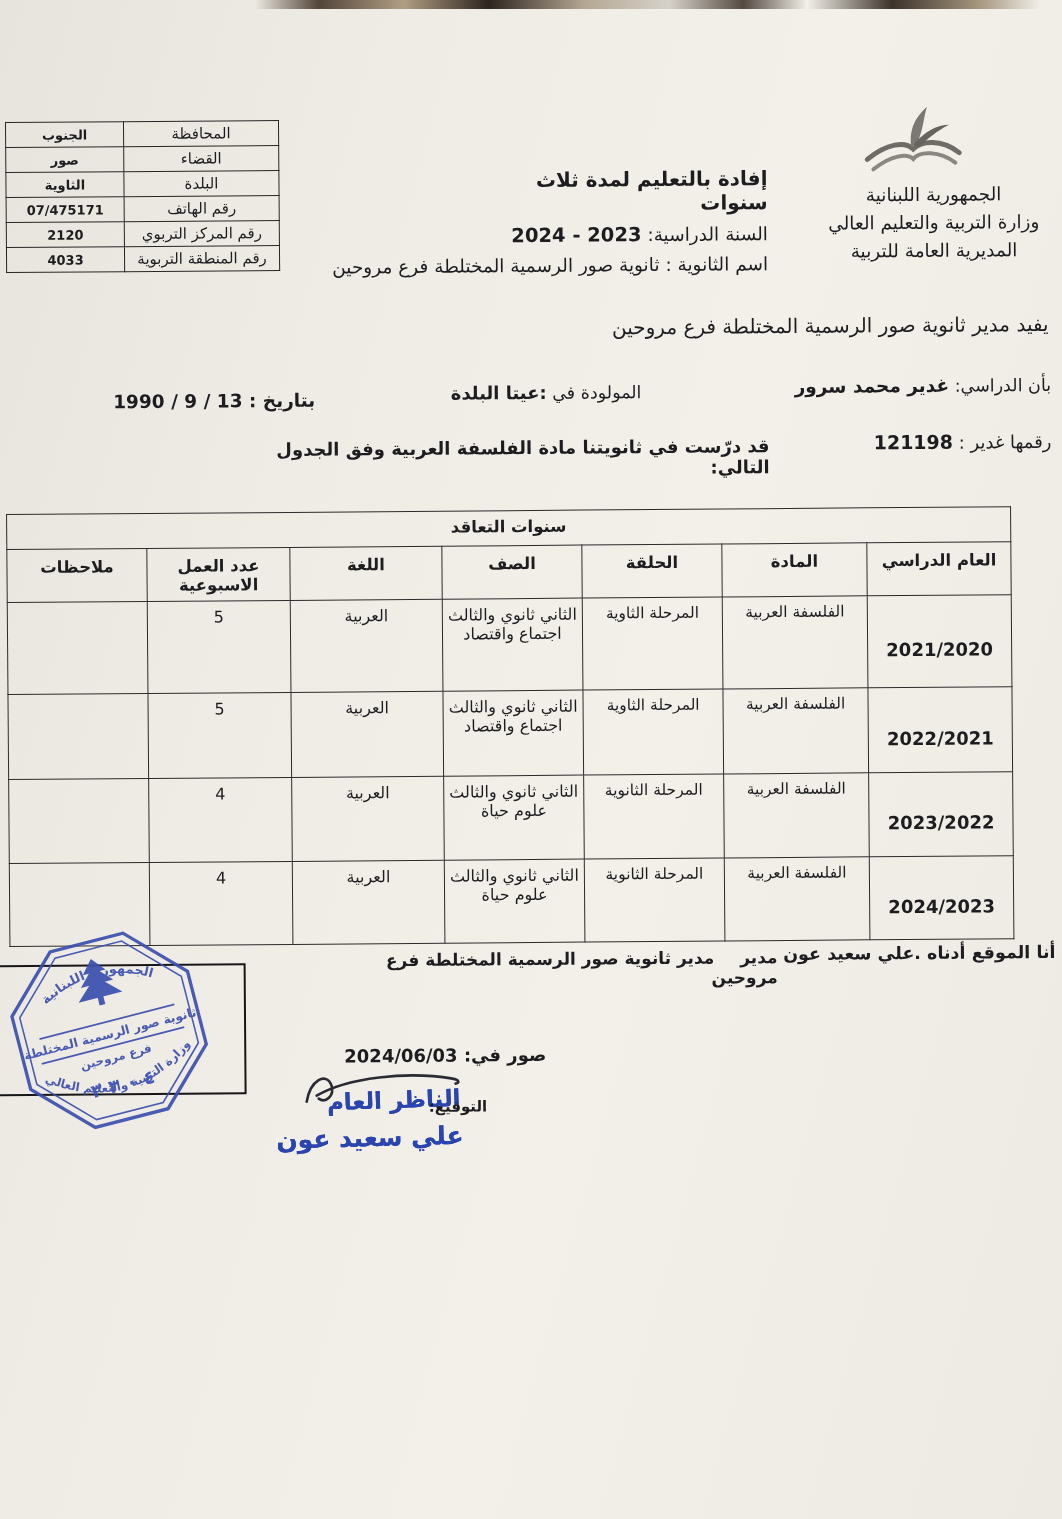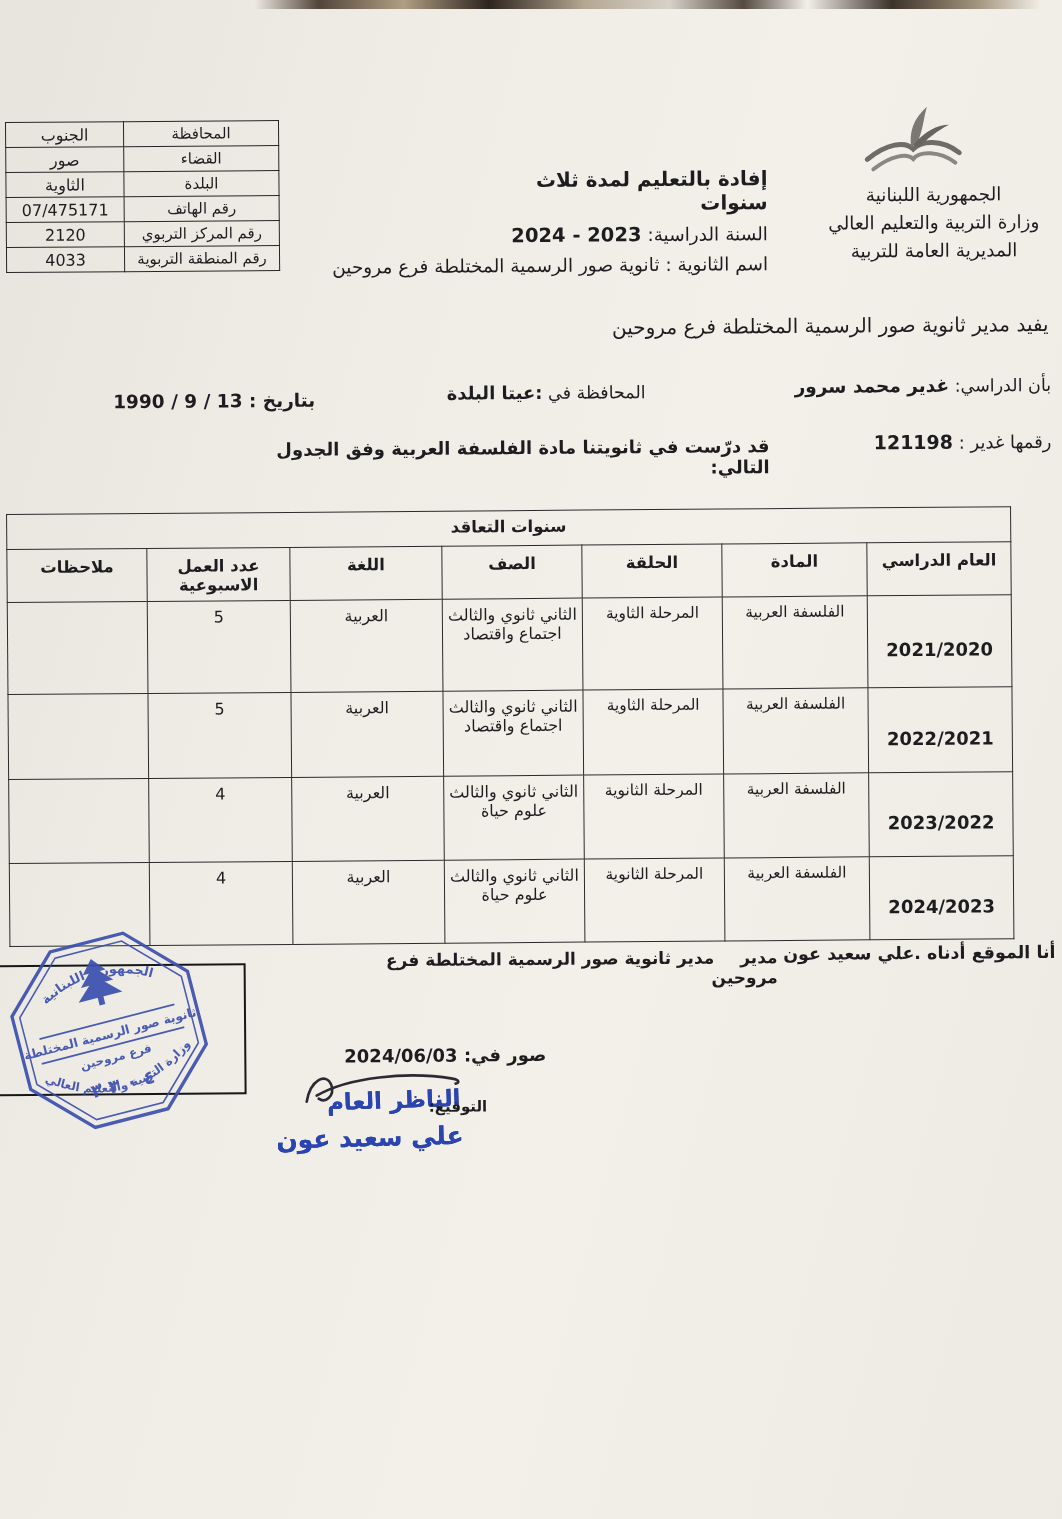--- a/index.html
+++ b/index.html
@@ -11,21 +11,21 @@
   .abs{position:absolute;}
   #content{position:absolute;inset:0;transform:rotate(-0.45deg);transform-origin:531px 760px;}
   
   #edge-strip{left:0;top:0;width:1062px;height:9px;
     background:linear-gradient(90deg,rgba(60,45,30,0) 0%,rgba(60,45,30,0) 24%,rgba(55,40,28,.85) 30%,rgba(150,125,90,.7) 38%,rgba(35,26,20,.95) 46%,rgba(140,120,90,.6) 55%,rgba(60,45,30,.15) 63%,rgba(45,33,24,.8) 70%,rgba(60,45,30,0) 76%,rgba(40,30,22,.9) 84%,rgba(130,110,80,.7) 92%,rgba(60,45,30,0) 98%);}
   
   table{border-collapse:collapse;}
   #info-table{left:10px;top:118px;width:274px;table-layout:fixed;}
   #info-table td{border:1.7px solid #262626;height:24px;padding:0 4px;font-size:15px;text-align:center;vertical-align:middle;}
   #info-table td.lbl{width:146px;}
-  #info-table td.val{font-weight:normal;font-size:16px;}
+  #info-table td.val{font-weight:bold;font-size:13px;}
   
   #ministry{left:822px;top:184px;width:232px;text-align:center;font-size:18.5px;line-height:28px;}
   #logo{left:858px;top:100px;}
   
   .rt{text-align:right;}
   #cert-title{left:480px;top:168px;width:292px;font-size:20px;font-weight:bold;}
   #year-line{left:450px;top:224px;width:322px;font-size:18.5px;}
   #year-line .v{font-weight:bold;font-size:19.5px;}
   #school-line{left:290px;top:255px;width:482px;font-size:18.5px;}
   #intro-line{left:596px;top:316px;width:456px;font-size:20px;}
@@ -122,21 +122,21 @@
 
     <div id="school-line" class="abs rt">اسم الثانوية : ثانوية صور الرسمية المختلطة فرع مروحين</div>
 
     <div id="intro-line" class="abs rt">يفيد مدير ثانوية صور الرسمية المختلطة فرع مروحين</div>
 
     <div id="madam-line" class="abs rt">
       <span>بأن الدراسي:</span>
       <span class="v">غدير محمد سرور</span>
     </div>
     <div id="born-line" class="abs">
-      <span>المحافظة في</span>
+      <span>المولودة في</span>
       <span class="v">:عيتا البلدة</span>
     </div>
     <div id="date-line" class="abs">بتاريخ : 13 / 9 / 1990</div>
 
     <div id="num-line" class="abs rt">
       <span>رقمها غدير :</span>
       <span class="v">121198</span>
     </div>
     <div id="taught-line" class="abs rt">قد درّست في ثانويتنا مادة الفلسفة العربية وفق الجدول التالي:</div>
 

